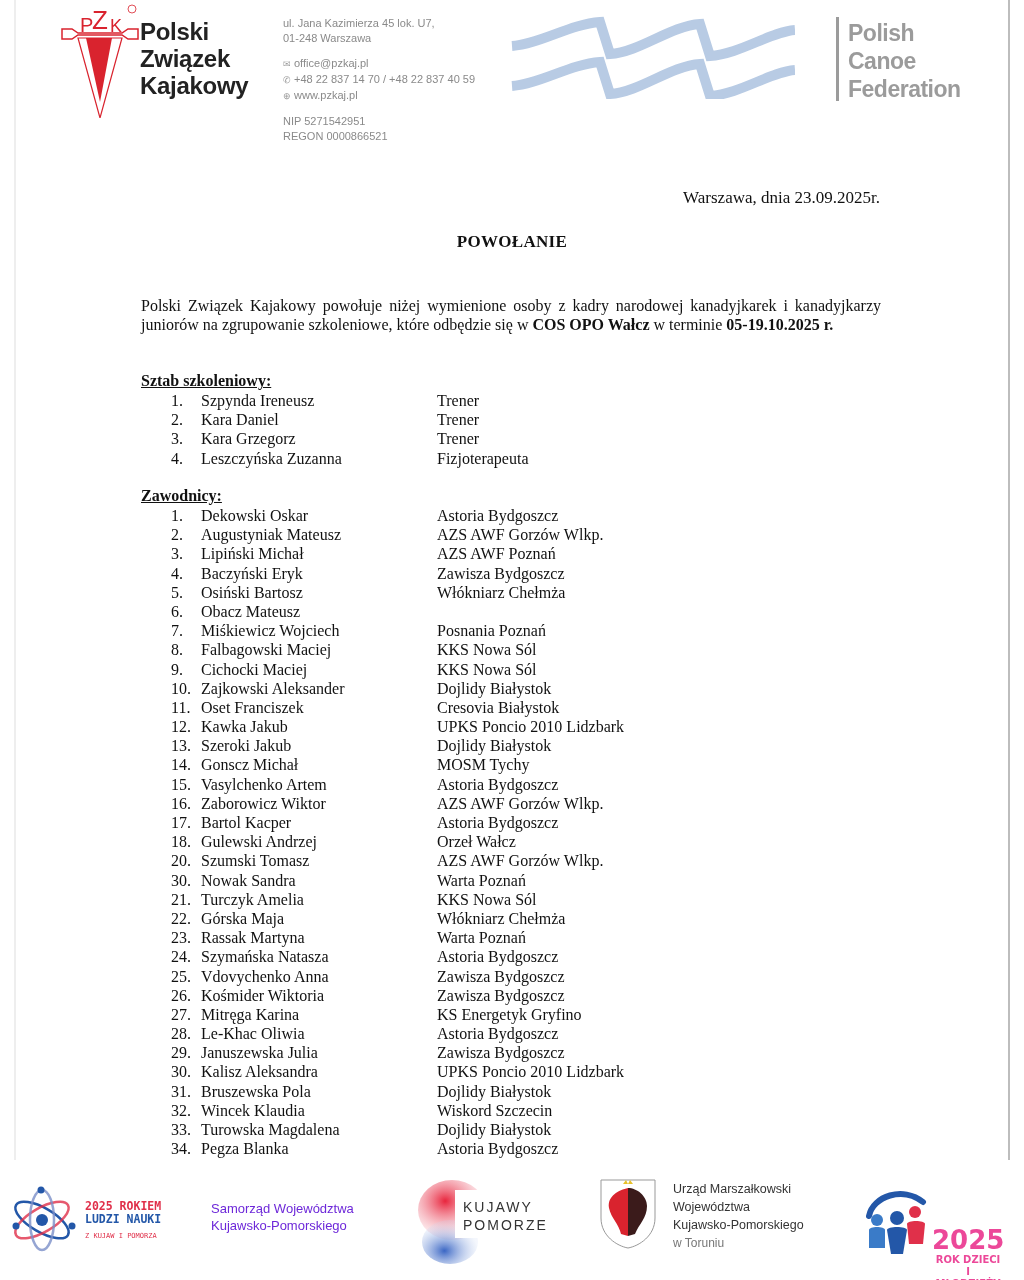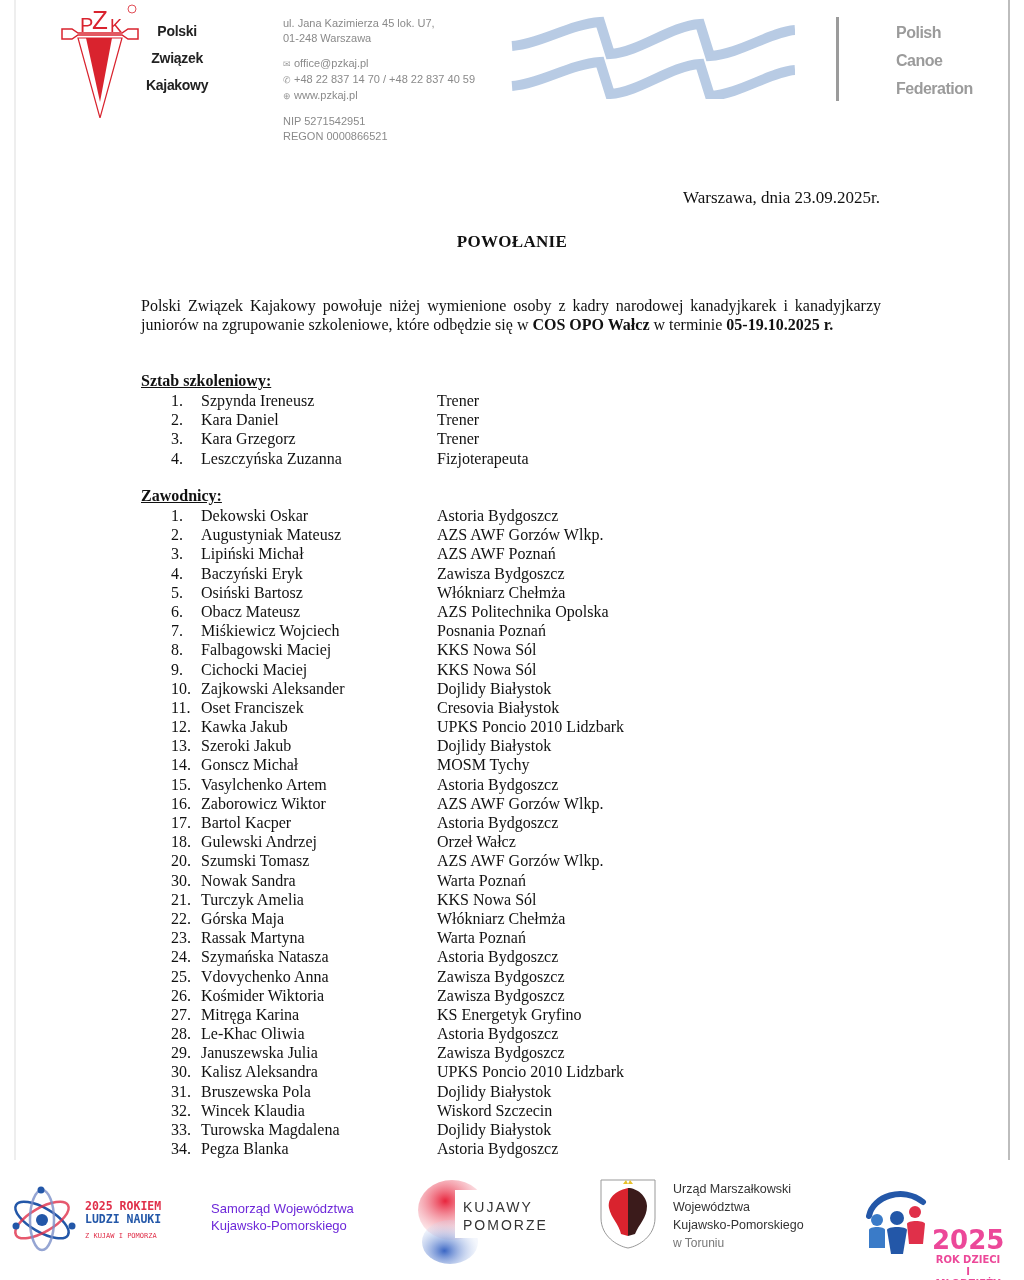--- a/index.html
+++ b/index.html
@@ -6,28 +6,28 @@
   body {
     width: 1024px; height: 1280px; overflow: hidden;
     background: #ffffff; position: relative;
     font-family: "Liberation Serif", serif; color: #111;
   }
   .page-edge-left { position: absolute; left: 14px; top: 0; width: 2px; height: 1160px; background: #eeeeee; }
   .page-edge-right { position: absolute; left: 1008px; top: 0; width: 2px; height: 1160px; background: #bdbdbd; }
 
   
   .logo-pzk { position: absolute; left: 58px; top: 2px; width: 84px; height: 116px; }
-  .org-name { position: absolute; left: 146px; top: 18px; font-family: "Liberation Sans", sans-serif; font-weight: bold; font-size: 14px; line-height: 27px; color: #222; letter-spacing: -0.3px; text-align: center; }
+  .org-name { position: absolute; left: 140px; top: 18px; font-family: "Liberation Sans", sans-serif; font-weight: bold; font-size: 24px; line-height: 27px; color: #222; letter-spacing: -0.3px; }
   .org-name div { display: block; }
   .address { position: absolute; left: 283px; top: 16px; font-family: "Liberation Sans", sans-serif; font-size: 11px; line-height: 15px; color: #8a8a8a; }
   .address .gap { height: 10px; }
   .address .ic { display: inline-block; width: 11px; font-size: 9px; color: #999; }
   .waves { position: absolute; left: 510px; top: 14px; width: 285px; height: 85px; }
   .pcf-bar { position: absolute; left: 836px; top: 17px; width: 3px; height: 84px; background: #9b9b9b; }
-  .pcf-name { position: absolute; left: 848px; top: 19px; font-family: "Liberation Sans", sans-serif; font-weight: bold; font-size: 16px; line-height: 28px; color: #9b9b9b; letter-spacing: -0.5px; margin-left: 48px; }
+  .pcf-name { position: absolute; left: 848px; top: 19px; font-family: "Liberation Sans", sans-serif; font-weight: bold; font-size: 23px; line-height: 28px; color: #9b9b9b; letter-spacing: -0.5px; }
 
   
   .date { position: absolute; right: 144px; top: 188px; font-size: 17px; }
   .title { position: absolute; left: 0; width: 1024px; top: 232px; text-align: center; font-weight: bold; font-size: 17px; letter-spacing: 0.3px; }
   .intro { position: absolute; left: 141px; width: 740px; top: 296px; font-size: 16px; line-height: 19px; text-align: justify; }
   .intro b { font-weight: bold; }
   .section-head { position: absolute; left: 141px; font-size: 16px; font-weight: bold; text-decoration: underline; }
   .list { position: absolute; left: 141px; width: 700px; font-size: 16px; }
   .row { display: flex; height: 19.2px; line-height: 19px; }
   .row .num { width: 60px; text-align: right; padding-right: 0; }
@@ -152,21 +152,20 @@
       <div class="club">Zawisza Bydgoszcz</div>
     </div>
     <div class="row">
       <div class="num"><span>5.</span></div>
       <div class="name">Osiński Bartosz</div>
       <div class="club">Włókniarz Chełmża</div>
     </div>
     <div class="row">
       <div class="num"><span>6.</span></div>
       <div class="name">Obacz Mateusz</div>
-      <div class="club">AZS Politechnika Opolska</div>
     </div>
     <div class="row">
       <div class="num"><span>7.</span></div>
       <div class="name">Miśkiewicz Wojciech</div>
       <div class="club">Posnania Poznań</div>
     </div>
     <div class="row">
       <div class="num"><span>8.</span></div>
       <div class="name">Falbagowski Maciej</div>
       <div class="club">KKS Nowa Sól</div>

